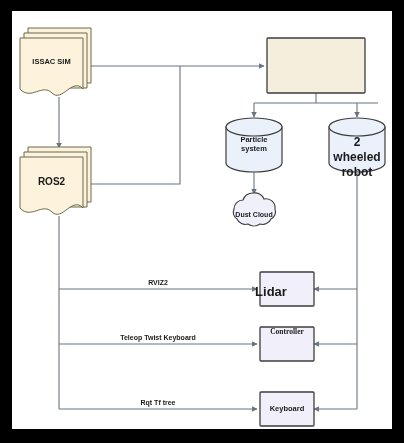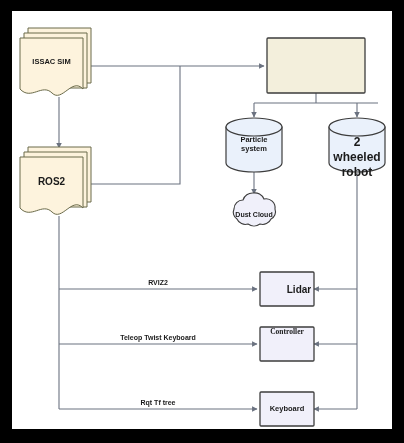--- a/index.html
+++ b/index.html
@@ -150,21 +150,21 @@
 
 
     <div class="node-label" style="left:214px; top:124px; width:56px; font-size:7.5px;">Particle
 system</div>
 
     <div class="node-label" style="left:317px; top:124px; width:56px; font-size:12px;">2 wheeled
 robot</div>
 
     <div class="node-label" style="left:216px; top:200px; width:52px; font-size:7px;">Dust Cloud</div>
 
-    <div class="node-label" style="left:260px; top:273px; width:54px; font-size:10px;">Lidar</div>
+    <div class="node-label" style="left:232px; top:273px; width:54px; font-size:13px;">Lidar</div>
 
     <div class="node-label" style="left:246px; top:316px; width:58px; font-size:7.5px;font-family:Liberation Serif, serif;">Controller</div>
 
     <div class="node-label" style="left:246px; top:393px; width:58px; font-size:7.5px;">Keyboard</div>
 
     <div class="edge-label" style="left:106px; top:268px; width:80px;">RVIZ2</div>
 
     <div class="edge-label" style="left:86px; top:323px; width:120px;">Teleop Twist Keyboard</div>
 
     <div class="edge-label" style="left:106px; top:388px; width:80px;">Rqt Tf tree</div>

